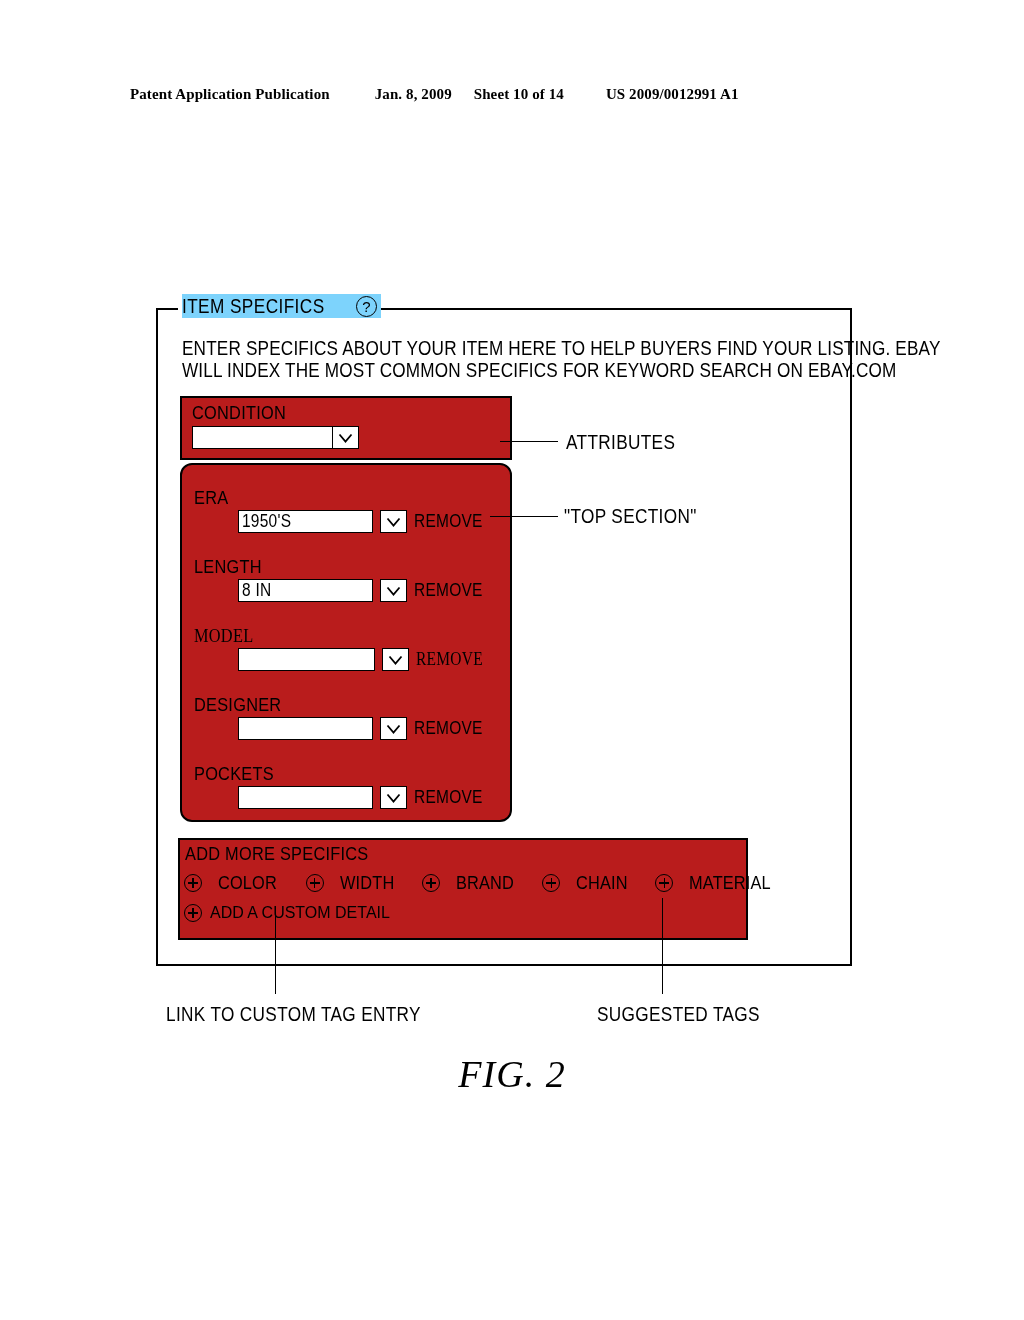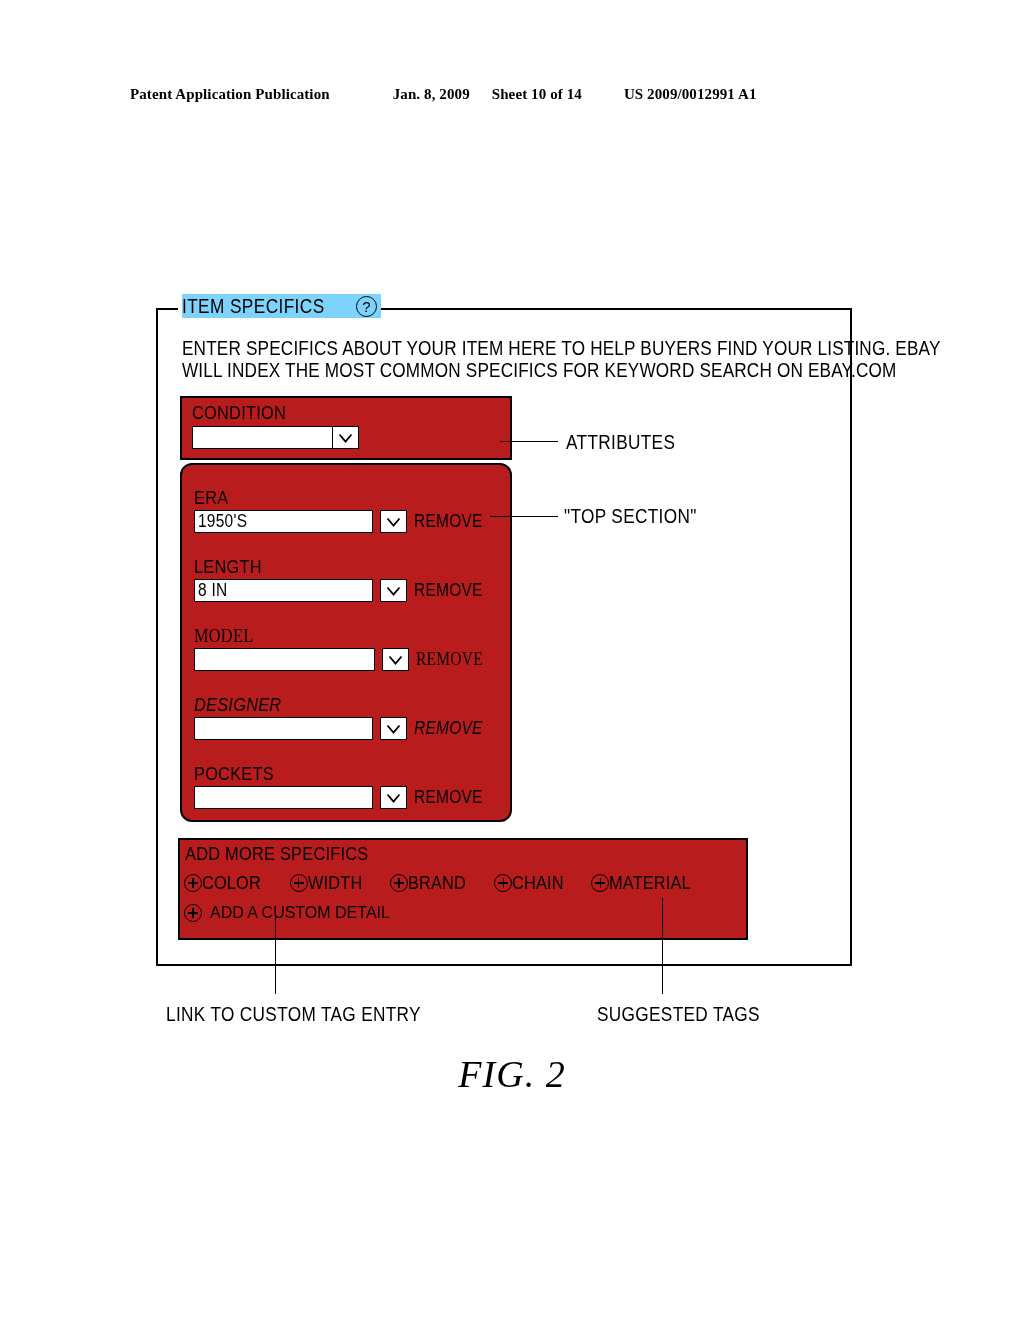--- a/index.html
+++ b/index.html
@@ -25,21 +25,21 @@
     width: 760px;
     display: flex;
     align-items: baseline;
     font-family: "Liberation Serif", serif;
     font-weight: bold;
     font-size: 15px;
     letter-spacing: 0.1px;
     white-space: nowrap;
   }
   #page-header .hdr-pub   { }
-  #page-header .hdr-date  { margin-left: 63px; }
+  #page-header .hdr-date  { margin-left: 45px; }
   #page-header .hdr-sheet { margin-left: 22px; }
   #page-header .hdr-num   { margin-left: 42px; }
 
   
   #fig-frame {
     position: absolute;
     left: 156px;
     top: 308px;
     width: 696px;
     height: 658px;
@@ -173,21 +173,21 @@
   #condition-row .text-input { width: 140px; border-right: none; }
 
   
   .attr-row { position: absolute; left: 12px; width: 300px; }
   .attr-row .field-label { margin-bottom: 1px; }
   .attr-row .attr-controls {
     display: flex;
     align-items: center;
     gap: 7px;
   }
-  .attr-row .text-input { width: 190px; }
+  .attr-row .text-input { width: 190px; margin-left: 44px; }
 
   
   #add-more-title {
     position: absolute;
     left: 5px;
     top: 3px;
     font-size: 19px;
     letter-spacing: 0.3px;
     transform: scaleX(0.86);
     transform-origin: left center;
@@ -205,21 +205,21 @@
     position: absolute;
     left: 4px;
     top: 64px;
     display: flex;
     align-items: center;
     gap: 6px;
   }
   .tag-item {
     display: flex;
     align-items: center;
-    gap: 0;
+    gap: 16px;
   }
   .tag-item .tag-label {
     font-size: 19px;
     letter-spacing: 0.2px;
     white-space: nowrap;
     transform: scaleX(0.86);
     transform-origin: left center;
   }
   .plus-circle {
     width: 18px;
@@ -366,21 +366,21 @@
       </div>
       <div class="chevron-box">
         <svg width="15" height="10" viewBox="0 0 15 10" aria-hidden="true">
           <polyline points="1.5,1.5 7.5,8.5 13.5,1.5" fill="none" stroke="#000" stroke-width="1.8"></polyline>
         </svg>
       </div>
       <div class="remove-link">REMOVE</div>
     </div>
   </div>
 
-  <div class="attr-row" style="top:229px;font-style:italic;">
+  <div class="attr-row" style="top:229px;">
     <div class="field-label">DESIGNER</div>
     <div class="attr-controls">
       <div class="text-input">
         <span></span>
       </div>
       <div class="chevron-box">
         <svg width="15" height="10" viewBox="0 0 15 10" aria-hidden="true">
           <polyline points="1.5,1.5 7.5,8.5 13.5,1.5" fill="none" stroke="#000" stroke-width="1.8"></polyline>
         </svg>
       </div>

